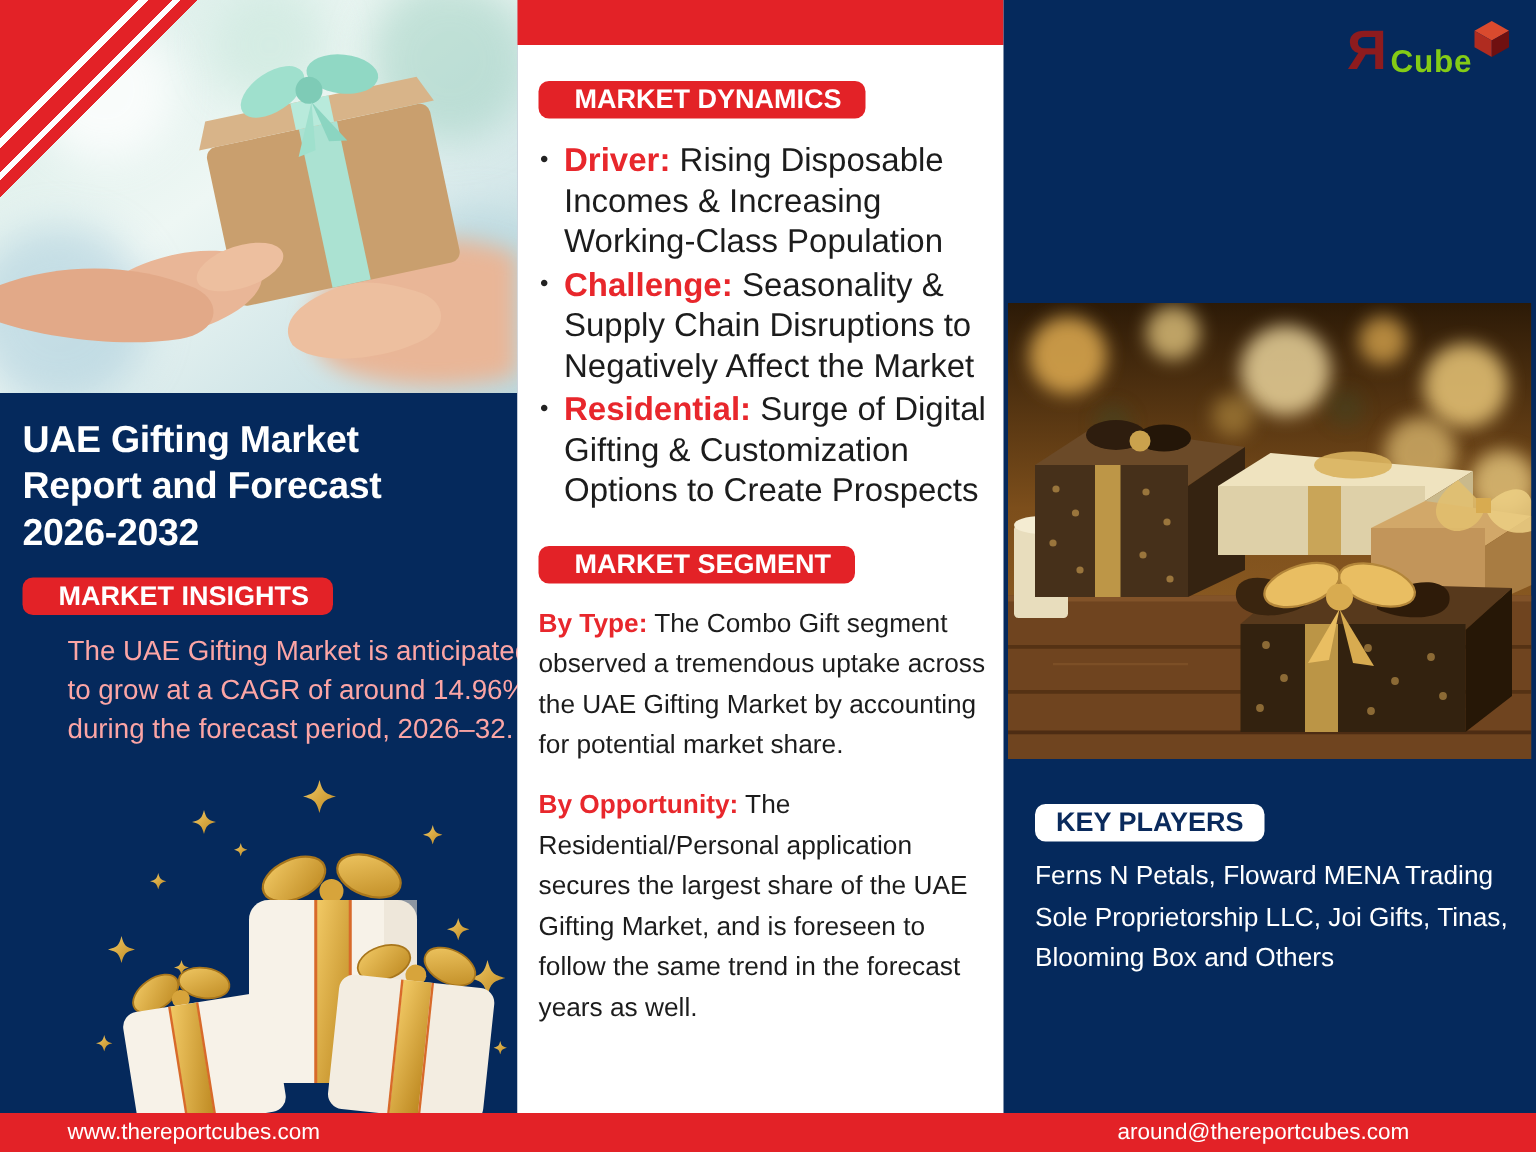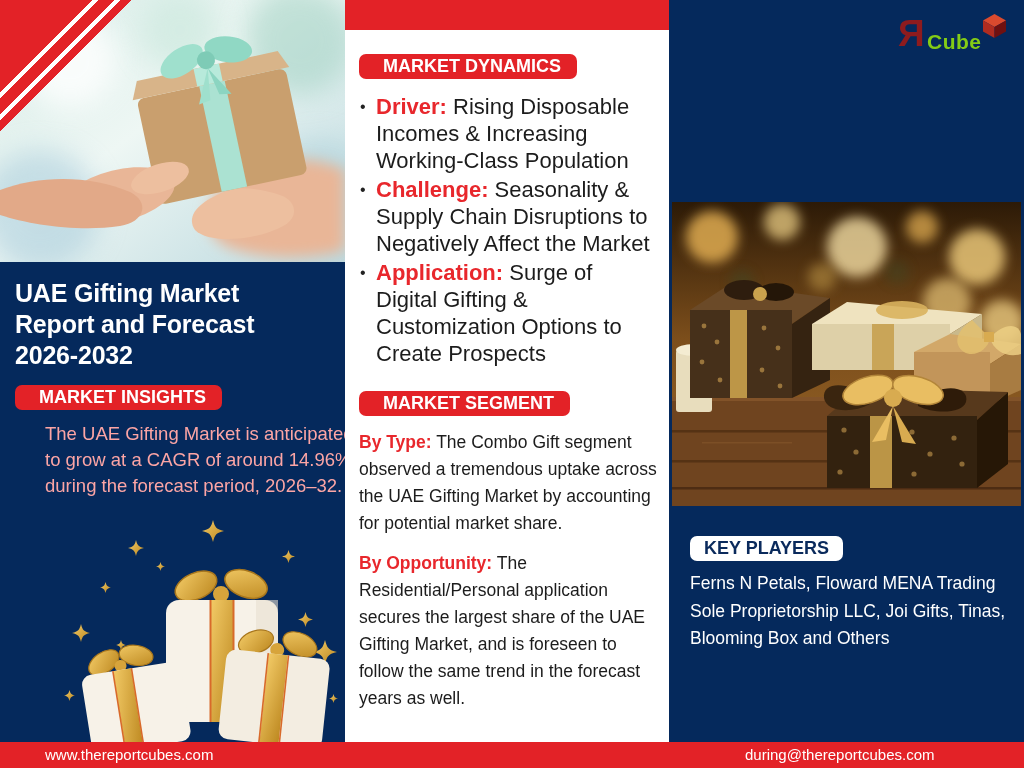--- a/index.html
+++ b/index.html
@@ -185,21 +185,21 @@
       <ul class="dyn-list">
         <li>
           <span class="lead">Driver:</span>
           <span>Rising Disposable Incomes &amp; Increasing Working-Class Population</span>
         </li>
         <li>
           <span class="lead">Challenge:</span>
           <span>Seasonality &amp; Supply Chain Disruptions to Negatively Affect the Market</span>
         </li>
         <li>
-          <span class="lead">Application:</span>
+          <span class="lead">Residential:</span>
           <span>Surge of Digital Gifting &amp; Customization Options to Create Prospects</span>
         </li>
       </ul>
 
       <div class="badge-red segment-badge">MARKET SEGMENT</div>
 
       <p class="seg-p">
         <span class="lead">By Type:</span>
         <span>The Combo Gift segment observed a tremendous uptake across the UAE Gifting Market by accounting for potential market share.</span>
       </p>
@@ -322,16 +322,16 @@
     </div>
 
     <div class="players">
       <div class="badge-white">KEY PLAYERS</div>
       <div class="players-text">Ferns N Petals, Floward MENA Trading Sole Proprietorship LLC, Joi Gifts, Tinas, Blooming Box and Others</div>
     </div>
   </div>
 
   <div class="footer">
     <a class="plain footer-left" href="#">www.thereportcubes.com</a>
-    <a class="plain footer-right" href="#">during@thereportcubes.com</a>
+    <a class="plain footer-right" href="#">around@thereportcubes.com</a>
   </div>
 
 </div>
 
 </body></html>

